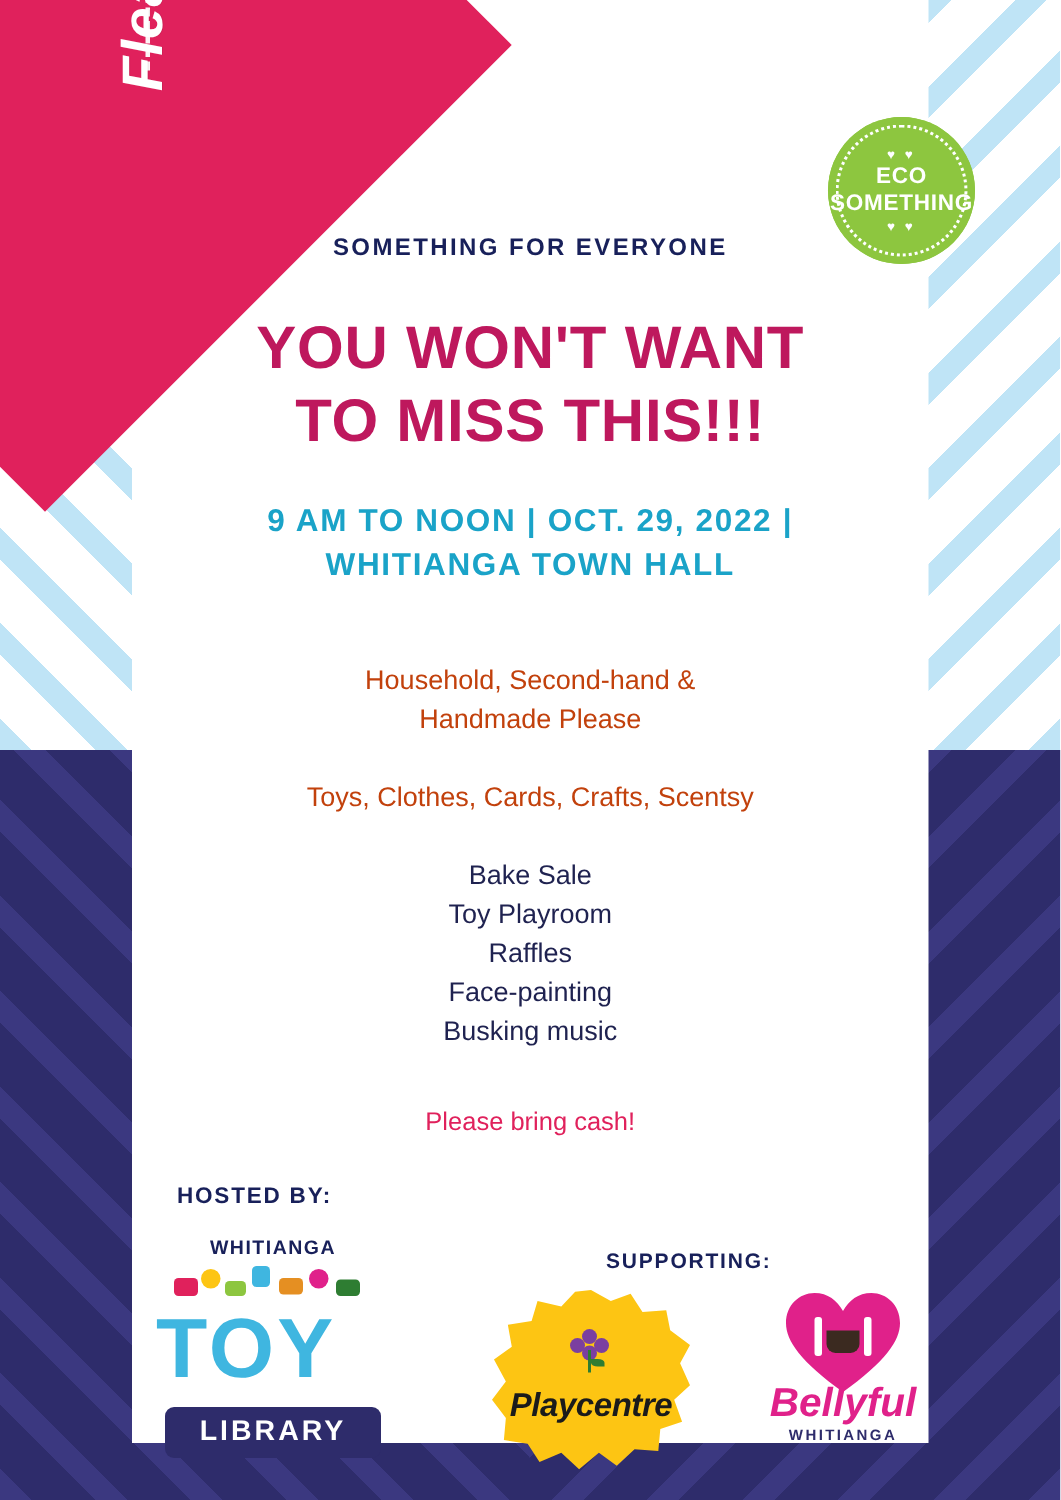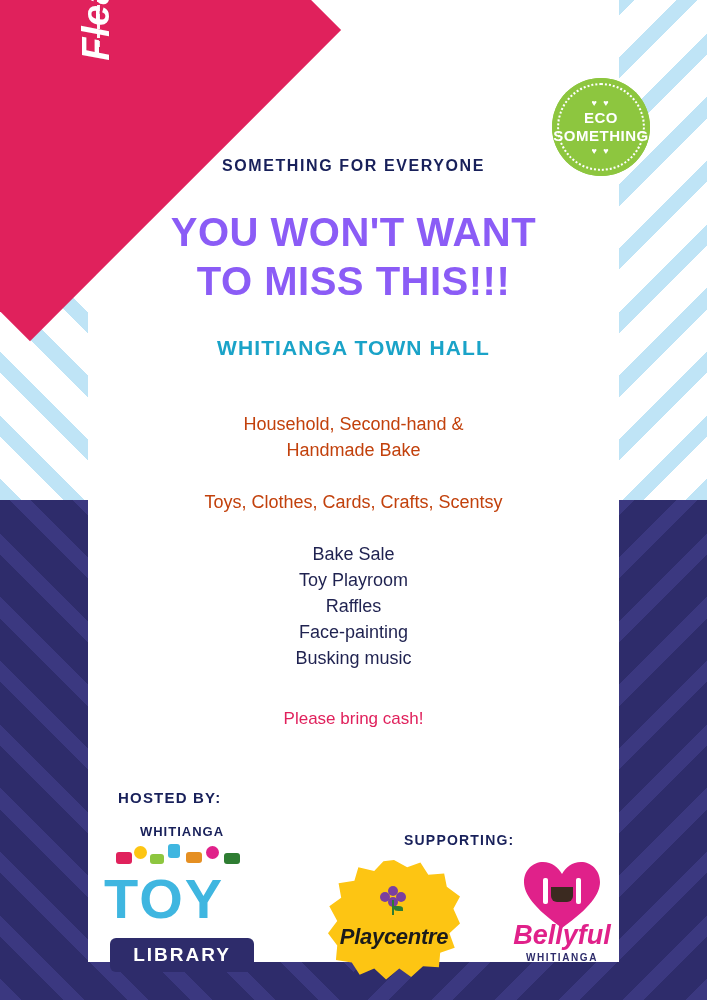--- a/index.html
+++ b/index.html
@@ -170,21 +170,21 @@
   }
   .kicker {
     margin-top: 157px;
     color: #18205a;
     font-size: 16px;
     font-weight: bold;
     letter-spacing: 1.6px;
   }
   .headline {
     margin-top: 33px;
-    color: #8b5cf6;
+    color: #be185d;
     font-size: 40px;
     font-weight: bold;
     letter-spacing: 0.5px;
     line-height: 1.22;
     padding: 0 24px;
   }
   .when {
     margin-top: 28px;
     color: #1aa3c8;
     font-size: 21px;
@@ -425,26 +425,27 @@
 
   <div class="content">
     <div class="kicker">SOMETHING FOR EVERYONE</div>
 
     <div class="headline">
       <div>YOU WON'T WANT</div>
       <div>TO MISS THIS!!!</div>
     </div>
 
     <div class="when">
+      <div>9 AM TO NOON | OCT. 29, 2022 |</div>
       <div>WHITIANGA TOWN HALL</div>
     </div>
 
     <div class="para para-1">
       <div>Household, Second-hand &amp;</div>
-      <div>Handmade Bake</div>
+      <div>Handmade Please</div>
     </div>
 
     <div class="para para-2">Toys, Clothes, Cards, Crafts, Scentsy</div>
 
     <div class="list">
       <div>Bake Sale</div>
       <div>Toy Playroom</div>
       <div>Raffles</div>
       <div>Face-painting</div>
       <div>Busking music</div>

